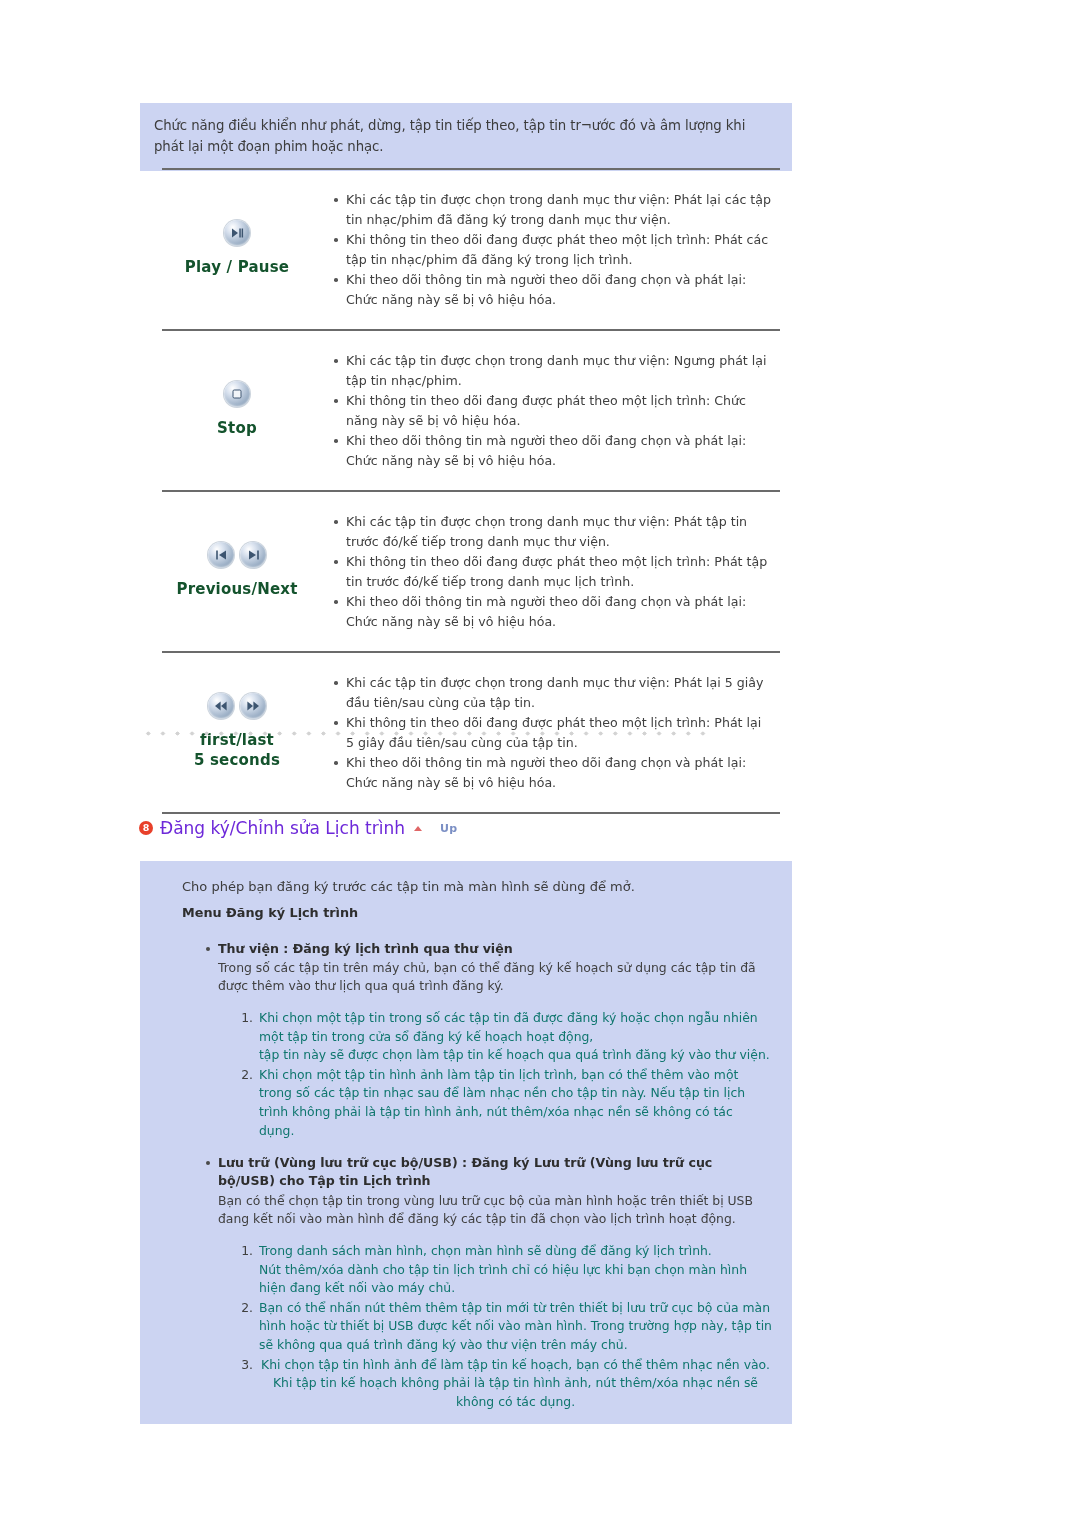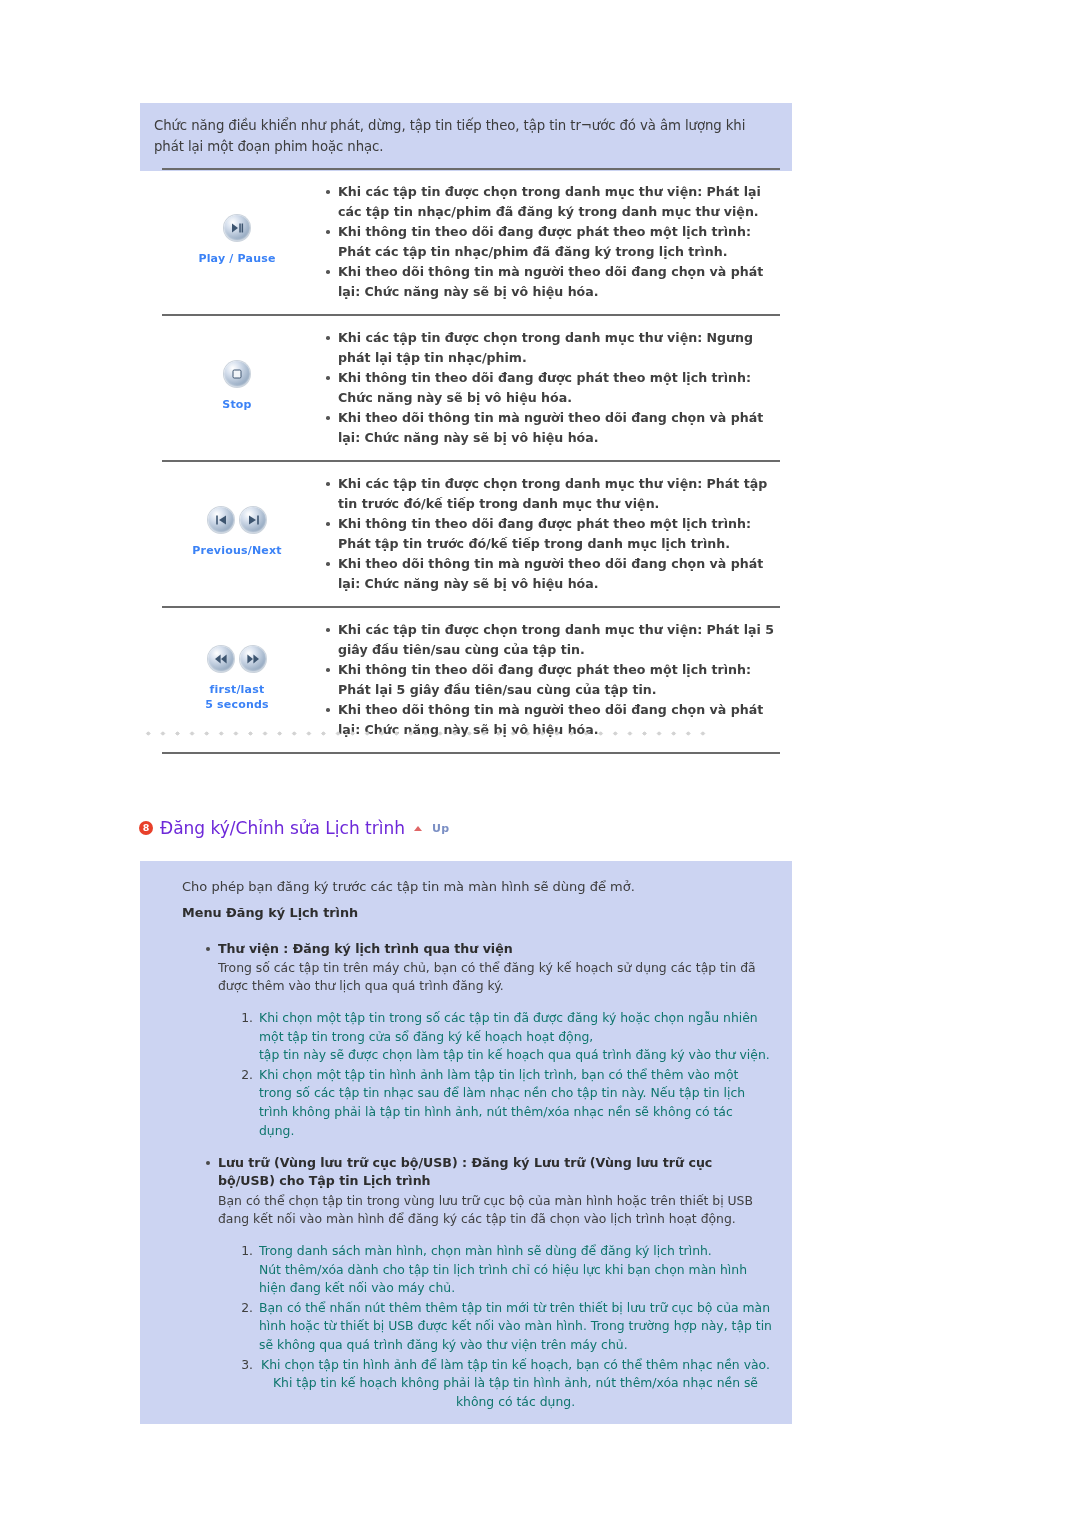--- a/index.html
+++ b/index.html
@@ -58,33 +58,32 @@
     width: 150px;
     text-align: center;
     vertical-align: middle;
     padding: 14px 0 16px 0;
   }
   .ctrl-table td.desc-cell {
     vertical-align: middle;
     padding: 12px 0 12px 6px;
   }
   .ctrl-label {
-    font-size: 11px;
+    font-size: 15px;
     font-weight: bold;
-    color: #3b82f6;
+    color: #14532d;
     margin-top: 11px;
     line-height: 1.35;
     letter-spacing: 0.2px;
   }
 
   ul.desc-list {
-    margin: 0;
+    margin: 8px;
     padding: 0 0 0 20px;
     list-style: none;
-    font-weight: bold;
   }
   ul.desc-list li {
     position: relative;
     font-size: 12.6px;
     line-height: 1.55;
     color: #404040;
     padding-left: 0;
     margin: 0 0 1px 0;
   }
   ul.desc-list li::before {
@@ -147,21 +146,21 @@
     justify-content: center;
     line-height: 1;
   }
   .sec-heading .title {
     font-size: 17px;
     color: #6d28d9;
   }
   .up-link {
     display: inline-flex;
     align-items: baseline;
-    gap: 10px;
+    gap: 18px;
     margin-left: 2px;
   }
   .up-caret {
     width: 0; height: 0;
     border-left: 4.5px solid transparent;
     border-right: 4.5px solid transparent;
     border-bottom: 5px solid #e06666;
     position: relative;
     top: -1px;
   }

